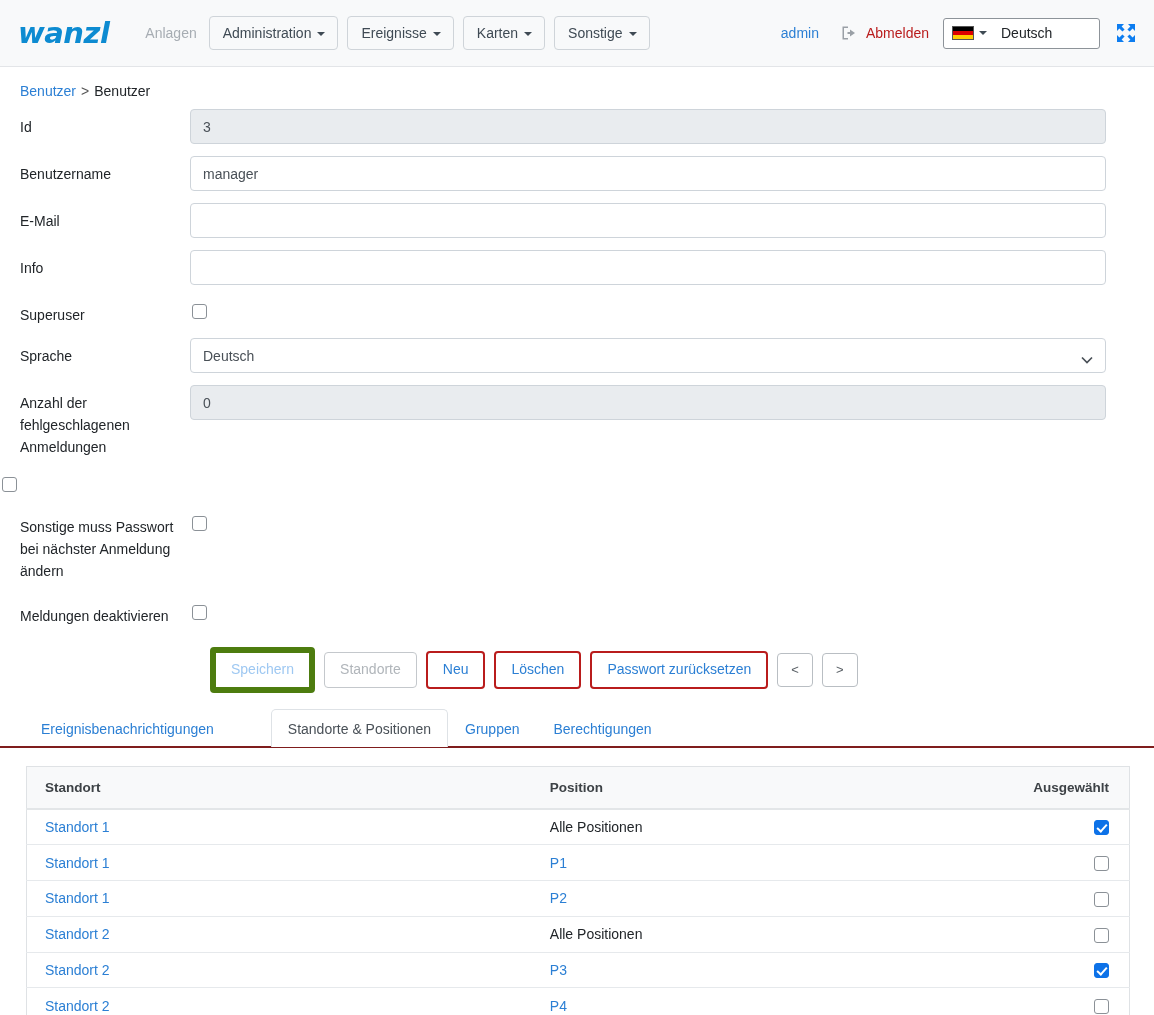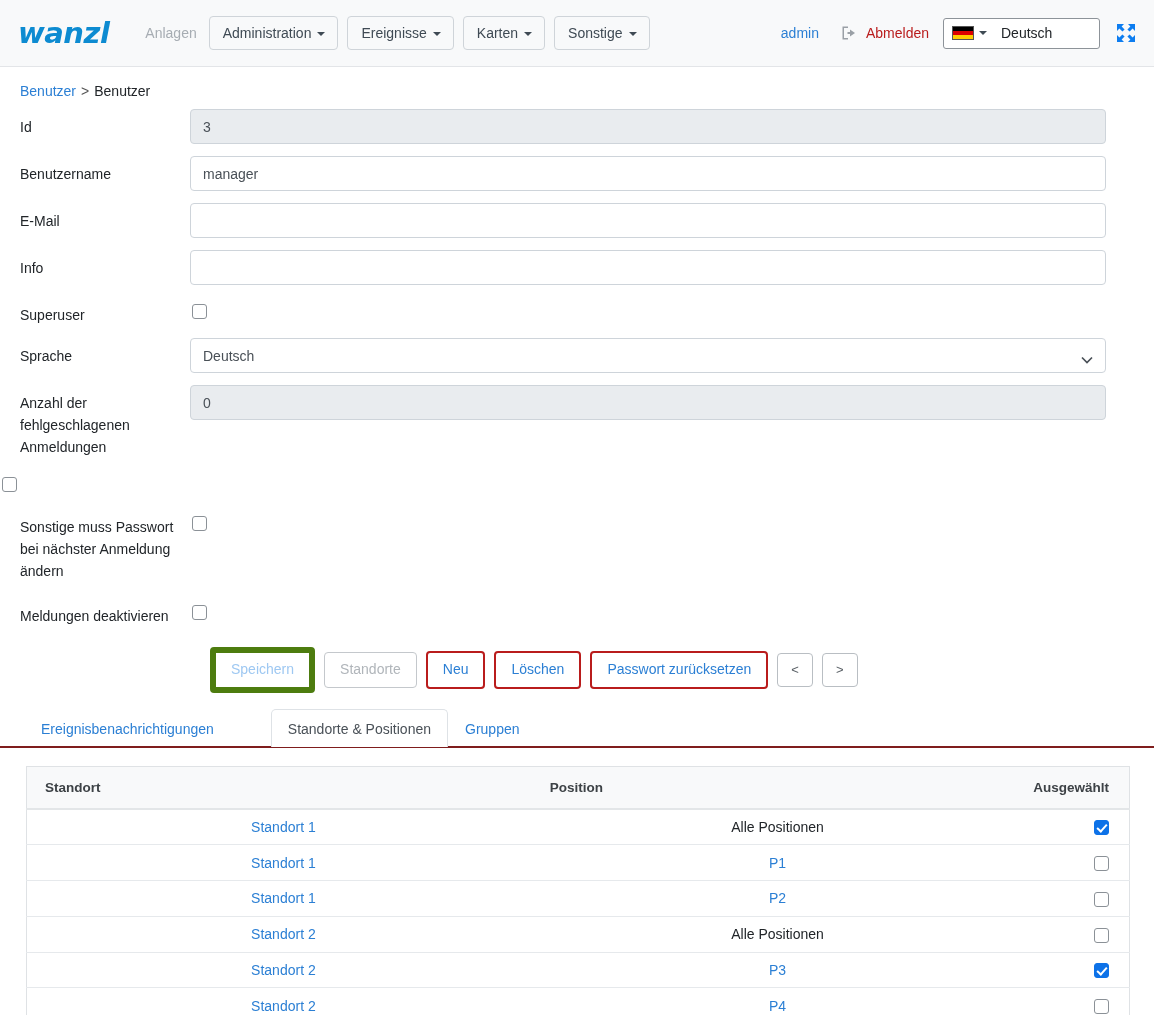--- a/index.html
+++ b/index.html
@@ -245,21 +245,20 @@
     padding: 13px 10px 13px 18px;
     border-bottom: 2px solid #e3e6e8;
   }
   thead th.right { text-align: right; padding-right: 20px; }
   tbody td {
     font-size: 14px;
     padding: 9px 10px 9px 18px;
     border-top: 1px solid #e6e9ec;
     color: #212529;
     height: 32px;
-    text-align: center;
   }
   tbody td.right { text-align: right; padding-right: 20px; }
   tbody tr:first-child td { border-top: none; }
   .cell-link { color: #2b7fd4; cursor: pointer; }
   .cell-plain { color: #212529; }
   td .cbx { margin: 0; vertical-align: middle; }
   .col-standort { width: 46%; }
   .col-position { width: 44%; }
   .col-sel { width: 10%; }
 </style>
@@ -403,20 +402,21 @@
     <button class="btn btn-primary-out">Passwort zurücksetzen</button>
     <button class="btn btn-nav">&lt;</button>
     <button class="btn btn-nav">&gt;</button>
   </div>
 </div>
 
 <div class="tabs">
   <div class="tab">Ereignisbenachrichtigungen</div>
   <div class="tab active">Standorte &amp; Positionen</div>
   <div class="tab">Gruppen</div>
+  <div class="tab">Berechtigungen</div>
 </div>
 
 <div class="table-wrap">
   <table>
     <thead>
       <tr>
         <th class="col-standort">Standort</th>
         <th class="col-position">Position</th>
         <th class="col-sel right">Ausgewählt</th>
       </tr>

